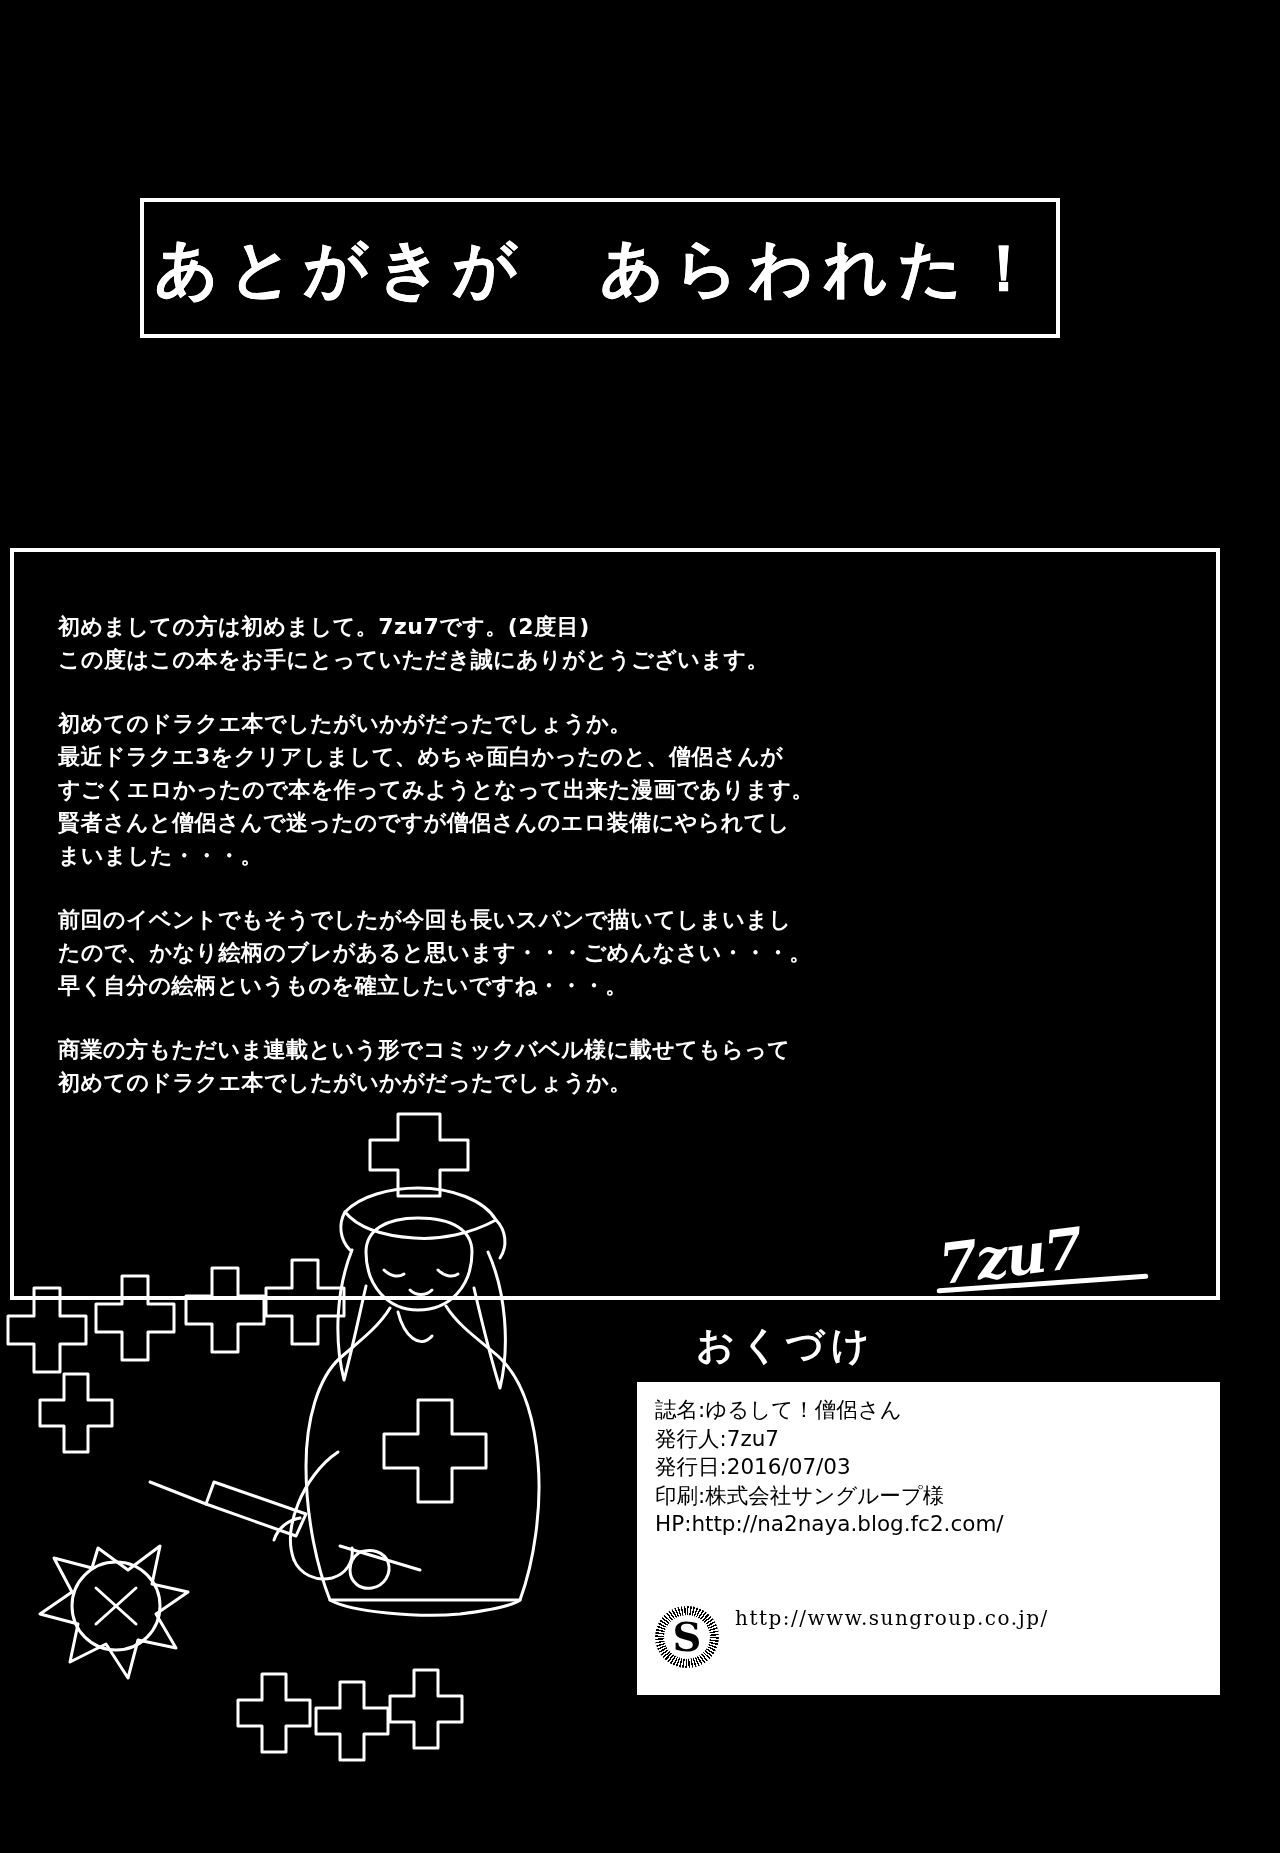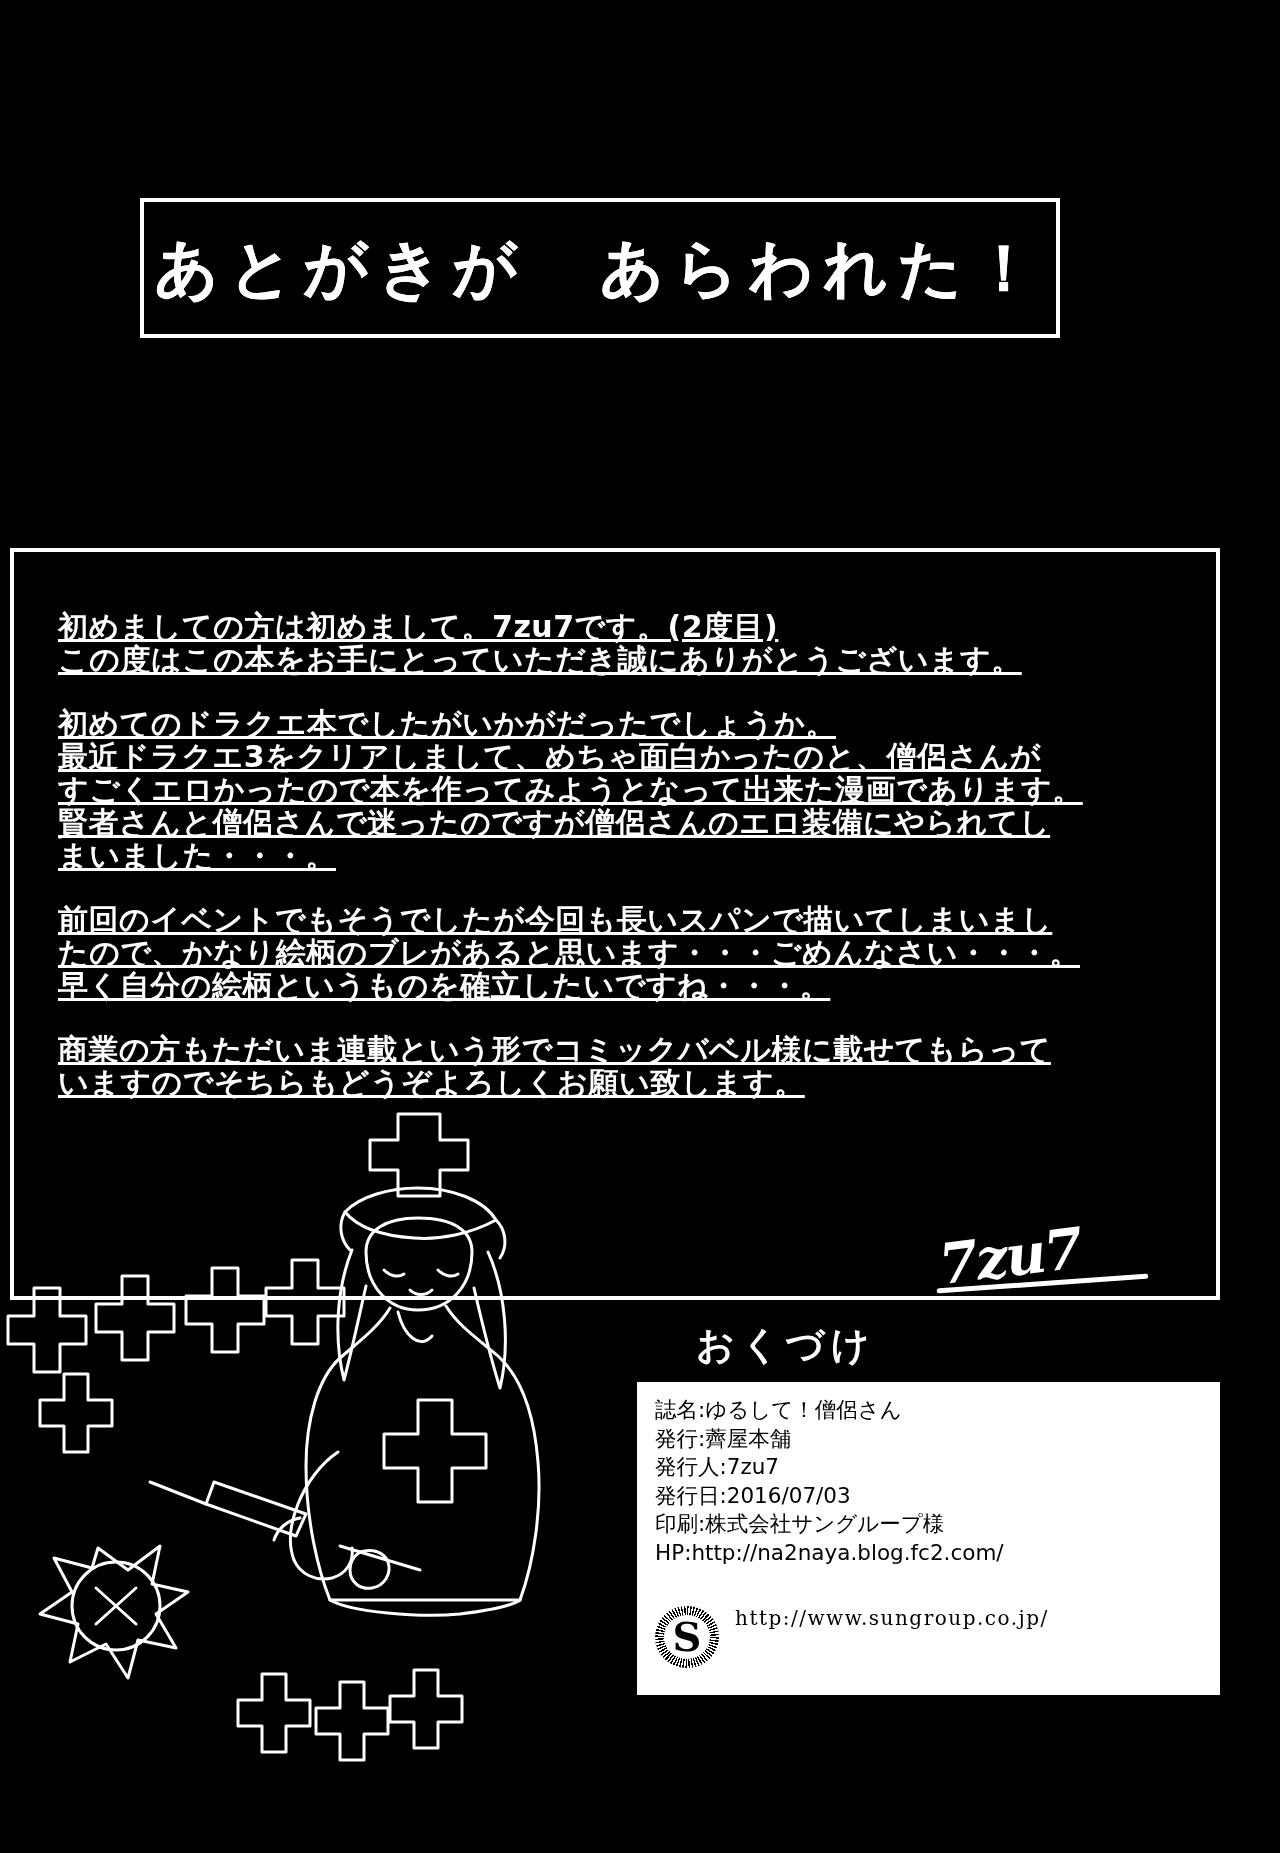--- a/index.html
+++ b/index.html
@@ -54,28 +54,27 @@
     background: #000;
   }
   .afterword-inner {
     position: absolute;
     left: 44px;
     top: 58px;
     right: 40px;
   }
   .afterword-para {
     color: #ffffff;
-    font-size: 30px;
+    font-size: 22px;
     line-height: 33px;
     letter-spacing: 0.5px;
     white-space: pre-line;
     font-weight: 700;
     margin-bottom: 31px;
     font-family: "DejaVu Sans", sans-serif;
-    text-decoration: underline;
   }
   .afterword-para:last-child { margin-bottom: 0; }
 
   
   .signature {
     position: absolute;
     left: 940px;
     top: 1218px;
     width: 220px;
     height: 90px;
@@ -217,35 +216,34 @@
 この度はこの本をお手にとっていただき誠にありがとうございます。</div>
       <div class="afterword-para">初めてのドラクエ本でしたがいかがだったでしょうか。
 最近ドラクエ3をクリアしまして、めちゃ面白かったのと、僧侶さんが
 すごくエロかったので本を作ってみようとなって出来た漫画であります。
 賢者さんと僧侶さんで迷ったのですが僧侶さんのエロ装備にやられてし
 まいました・・・。</div>
       <div class="afterword-para">前回のイベントでもそうでしたが今回も長いスパンで描いてしまいまし
 たので、かなり絵柄のブレがあると思います・・・ごめんなさい・・・。
 早く自分の絵柄というものを確立したいですね・・・。</div>
       <div class="afterword-para">商業の方もただいま連載という形でコミックバベル様に載せてもらって
-いますのでそちらもどうぞよろしくお願い致します。</div>
+初めてのドラクエ本でしたがいかがだったでしょうか。</div>
     </div>
   </div>
 
   <div class="signature">
     <span>7zu7</span>
     <span class="sig-under"></span>
   </div>
 
   <div class="okuzuke">おくづけ</div>
 
   <div class="colophon">
     <div class="colophon-lines">
       <div class="ln">誌名:ゆるして！僧侶さん</div>
-      <div class="ln">発行:薺屋本舗</div>
       <div class="ln">発行人:7zu7</div>
       <div class="ln">発行日:2016/07/03</div>
       <div class="ln">印刷:株式会社サングループ様</div>
       <div class="ln">HP:http://na2naya.blog.fc2.com/</div>
     </div>
 
     <div class="sungroup">
       <div class="sg-mark">
         <div class="ring"></div>
         <div class="sglyph">S</div>

